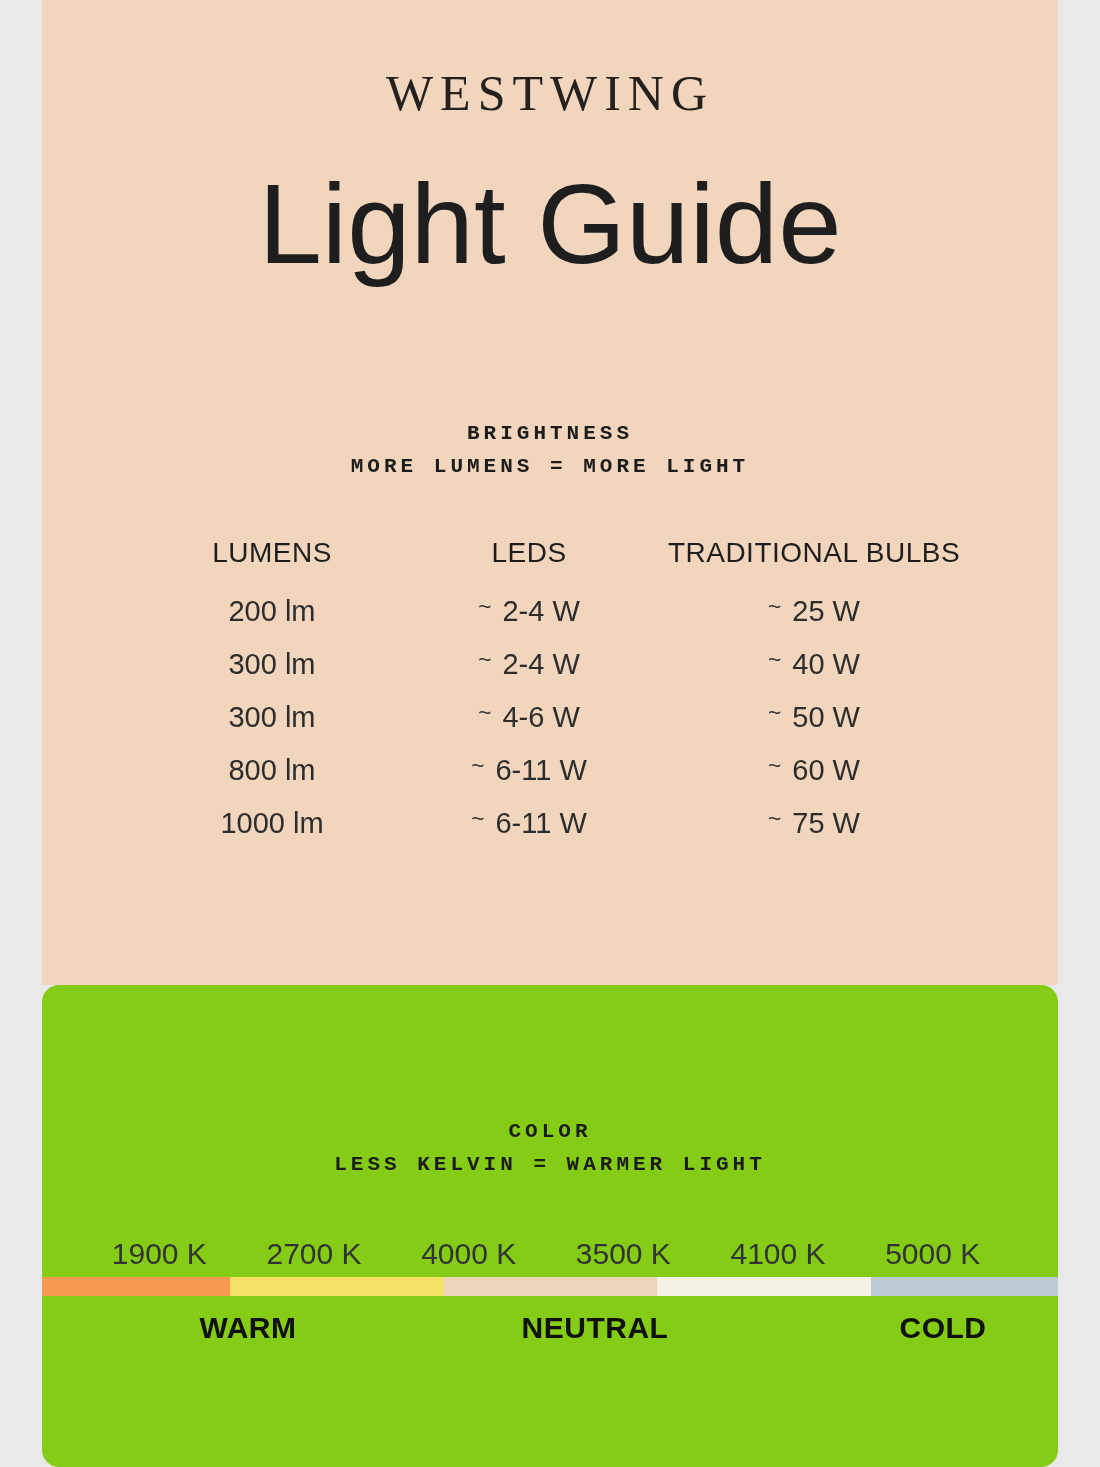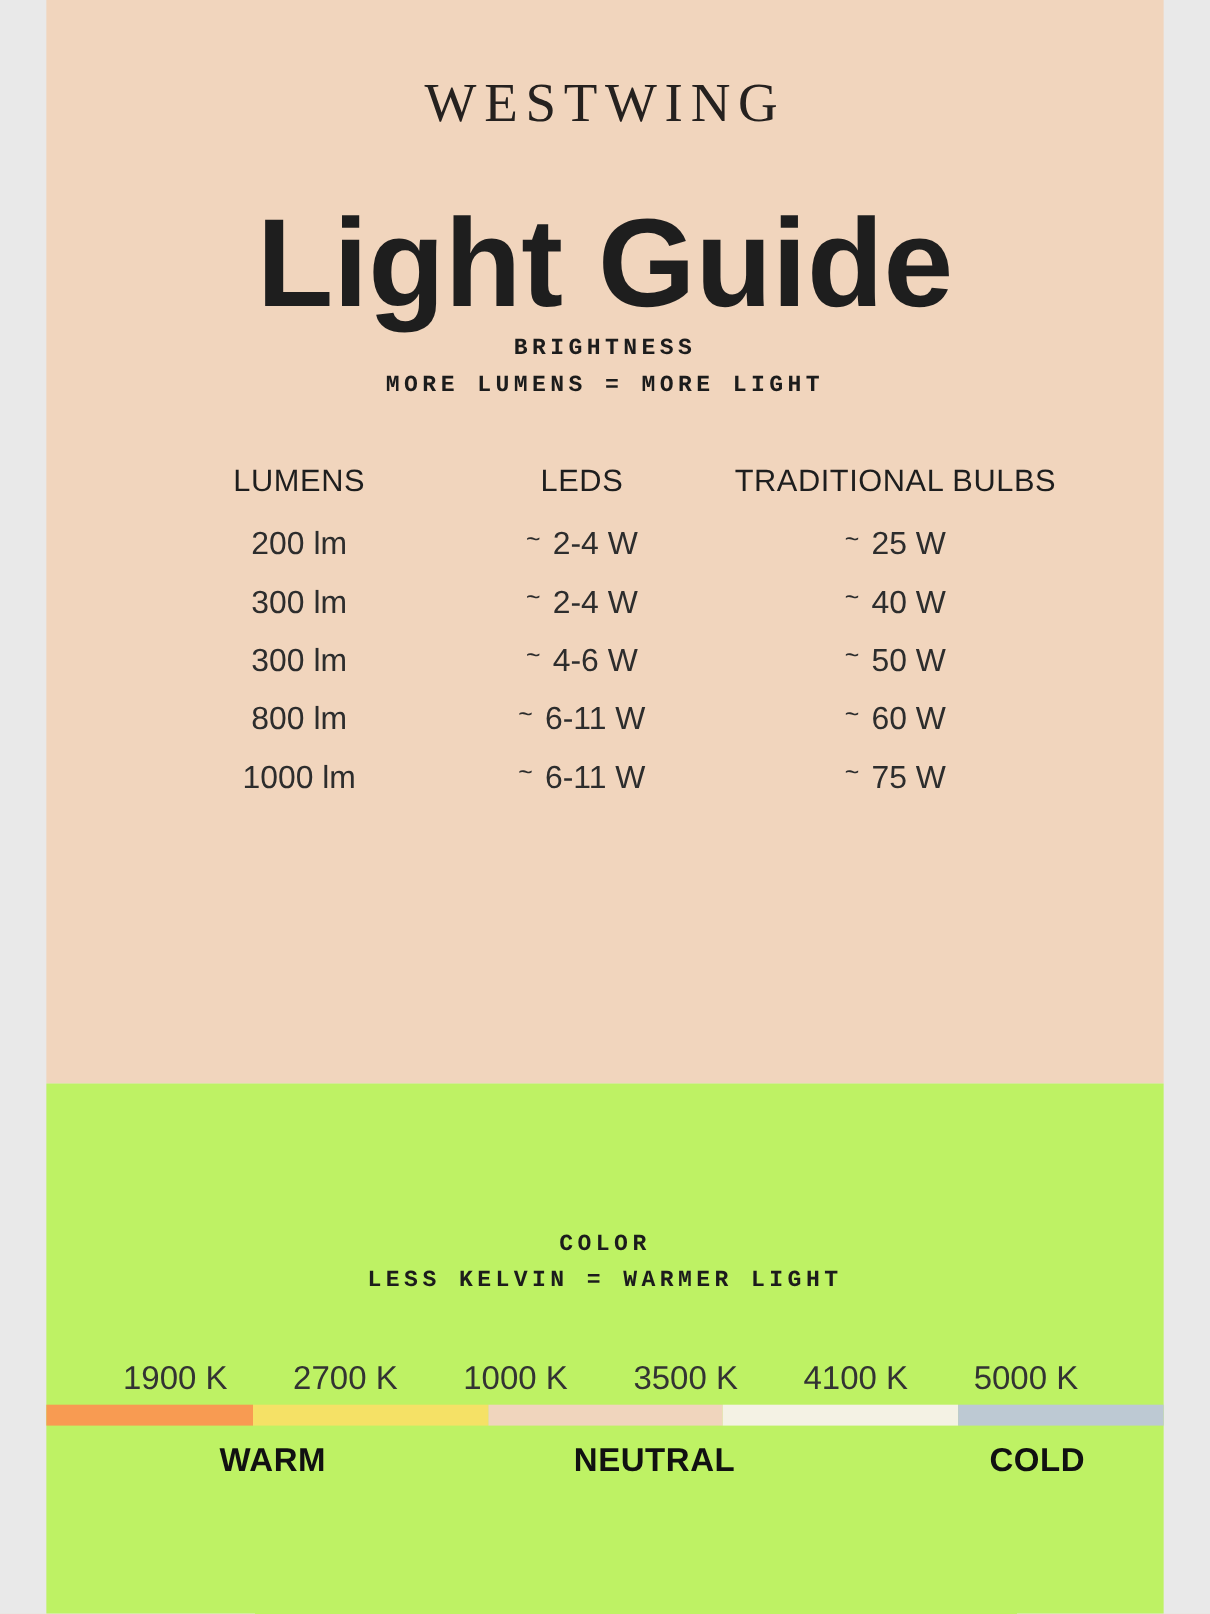--- a/index.html
+++ b/index.html
@@ -24,36 +24,36 @@
   }
   .brand-logo {
     font-family: "Liberation Serif", serif;
     font-size: 50px;
     font-weight: 400;
     letter-spacing: 7px;
     color: #25211f;
     line-height: 1;
   }
   .page-title {
-    margin-top: 60px;
+    margin-top: 44px;
     font-size: 114px;
-    font-weight: 700;
+    font-weight: 400;
     letter-spacing: 0px;
     color: #1e1e1e;
     line-height: 1.08;
   }
   .mono-block {
     font-family: "Liberation Mono", "DejaVu Sans Mono", monospace;
     font-weight: 700;
     font-size: 21px;
     letter-spacing: 4px;
     color: #1c1c1c;
     line-height: 33px;
   }
-  .mono-top { }
+  .mono-top { margin-top: 132px; }
 
   .guide-table {
     width: 910px;
     margin: 50px 0 0 60px;
     text-align: center;
   }
   .trow {
     display: grid;
     grid-template-columns: 340px 174px 396px;
     align-items: center;
@@ -79,23 +79,24 @@
     transform: translateY(-7px);
     font-size: 0.78em;
     margin-right: 3px;
     color: #2d2d2d;
   }
 
   
   .section-bottom {
     width: 100%;
     height: 482px;
-    background: #bef264;
+    background: #84cc16;
     padding-top: 130px;
     text-align: center;
+    border-radius: 17px;
   }
   .kelvin-row {
     display: flex;
     padding: 0 48px 0 40px;
     margin-top: 53px;
   }
   .kelvin-label {
     flex: 1;
     font-size: 30px;
     font-weight: 400;
@@ -181,21 +182,21 @@
 
   <section class="section-bottom">
     <div class="mono-block">
       <div>COLOR</div>
       <div>LESS KELVIN = WARMER LIGHT</div>
     </div>
 
     <div class="kelvin-row">
         <div class="kelvin-label">1900 K</div>
         <div class="kelvin-label">2700 K</div>
-        <div class="kelvin-label">1000 K</div>
+        <div class="kelvin-label">4000 K</div>
         <div class="kelvin-label">3500 K</div>
         <div class="kelvin-label">4100 K</div>
         <div class="kelvin-label">5000 K</div>
       </div>
     <div class="scale-bar">
         <div class="scale-segment" style="background: rgb(248, 155, 82); width: 203px;"></div>
         <div class="scale-segment" style="background: rgb(245, 225, 102); width: 232px;"></div>
         <div class="scale-segment" style="background: rgb(240, 213, 189); width: 231px;"></div>
         <div class="scale-segment" style="background: rgb(244, 242, 228); width: 232px;"></div>
         <div class="scale-segment" style="background: rgb(189, 201, 211); width: 202px;"></div>

